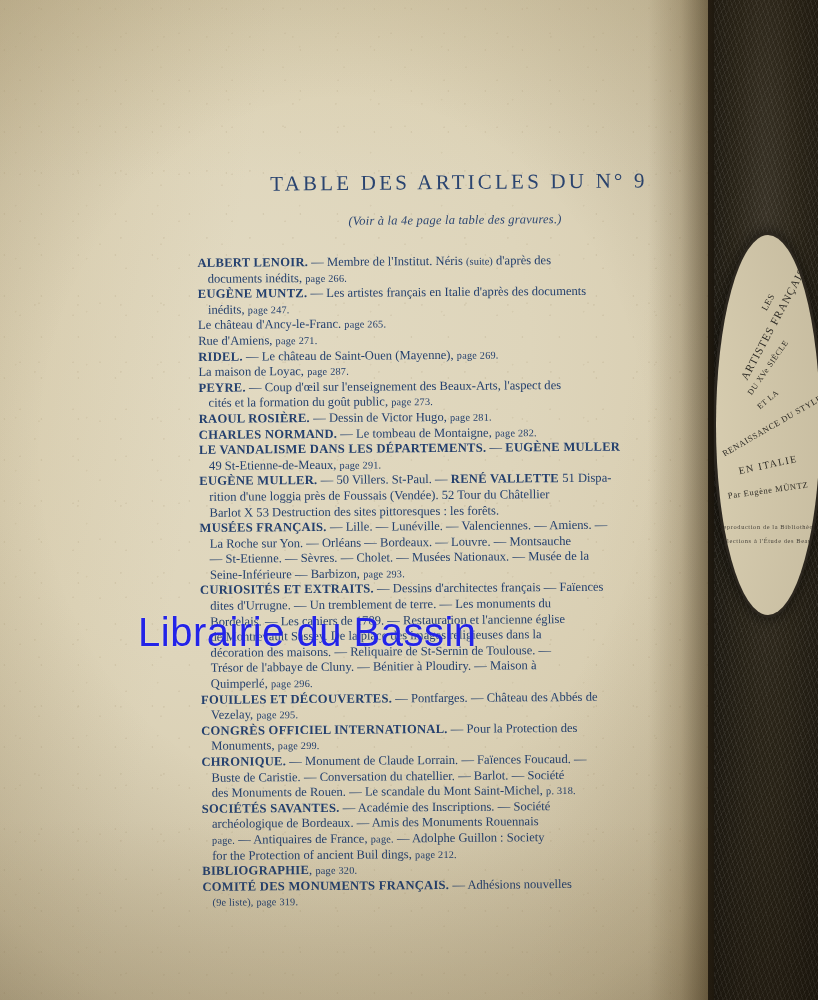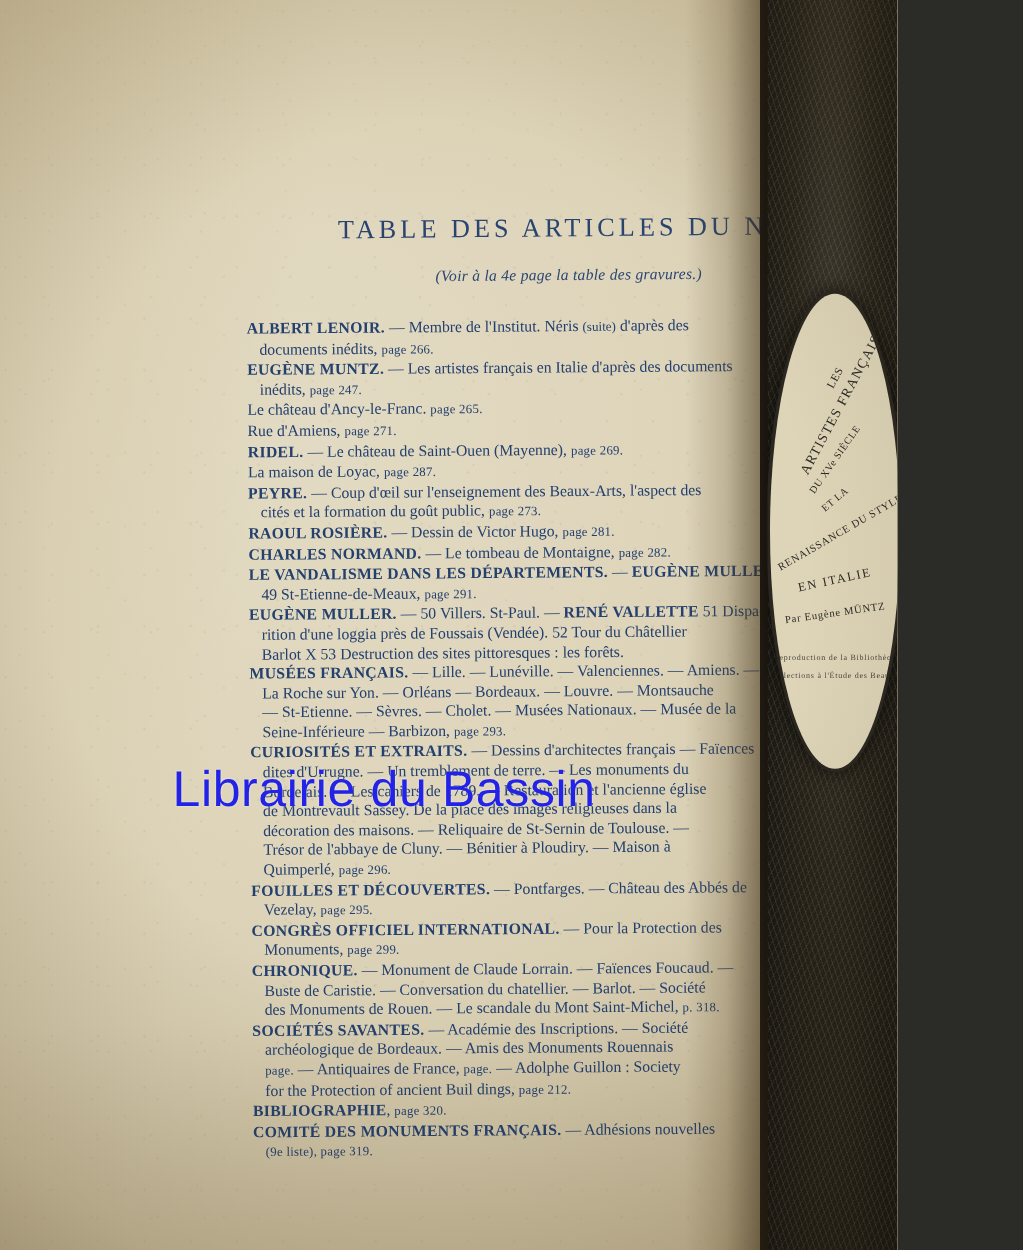--- a/index.html
+++ b/index.html
@@ -2,21 +2,21 @@
 <html><head>
 <meta charset="utf-8">
 <style>
   html, body {
     margin: 0;
     padding: 0;
     background: #2b2b28;
   }
   #page {
     position: relative;
-    width: 718px;
+    width: 818px;
     height: 1000px;
     overflow: hidden;
     background: #d9d0b6;
     font-family: "Liberation Serif", serif;
   }
   
   .paper-base {
     position: absolute;
     left: 0; top: 0;
     width: 818px; height: 1000px;

